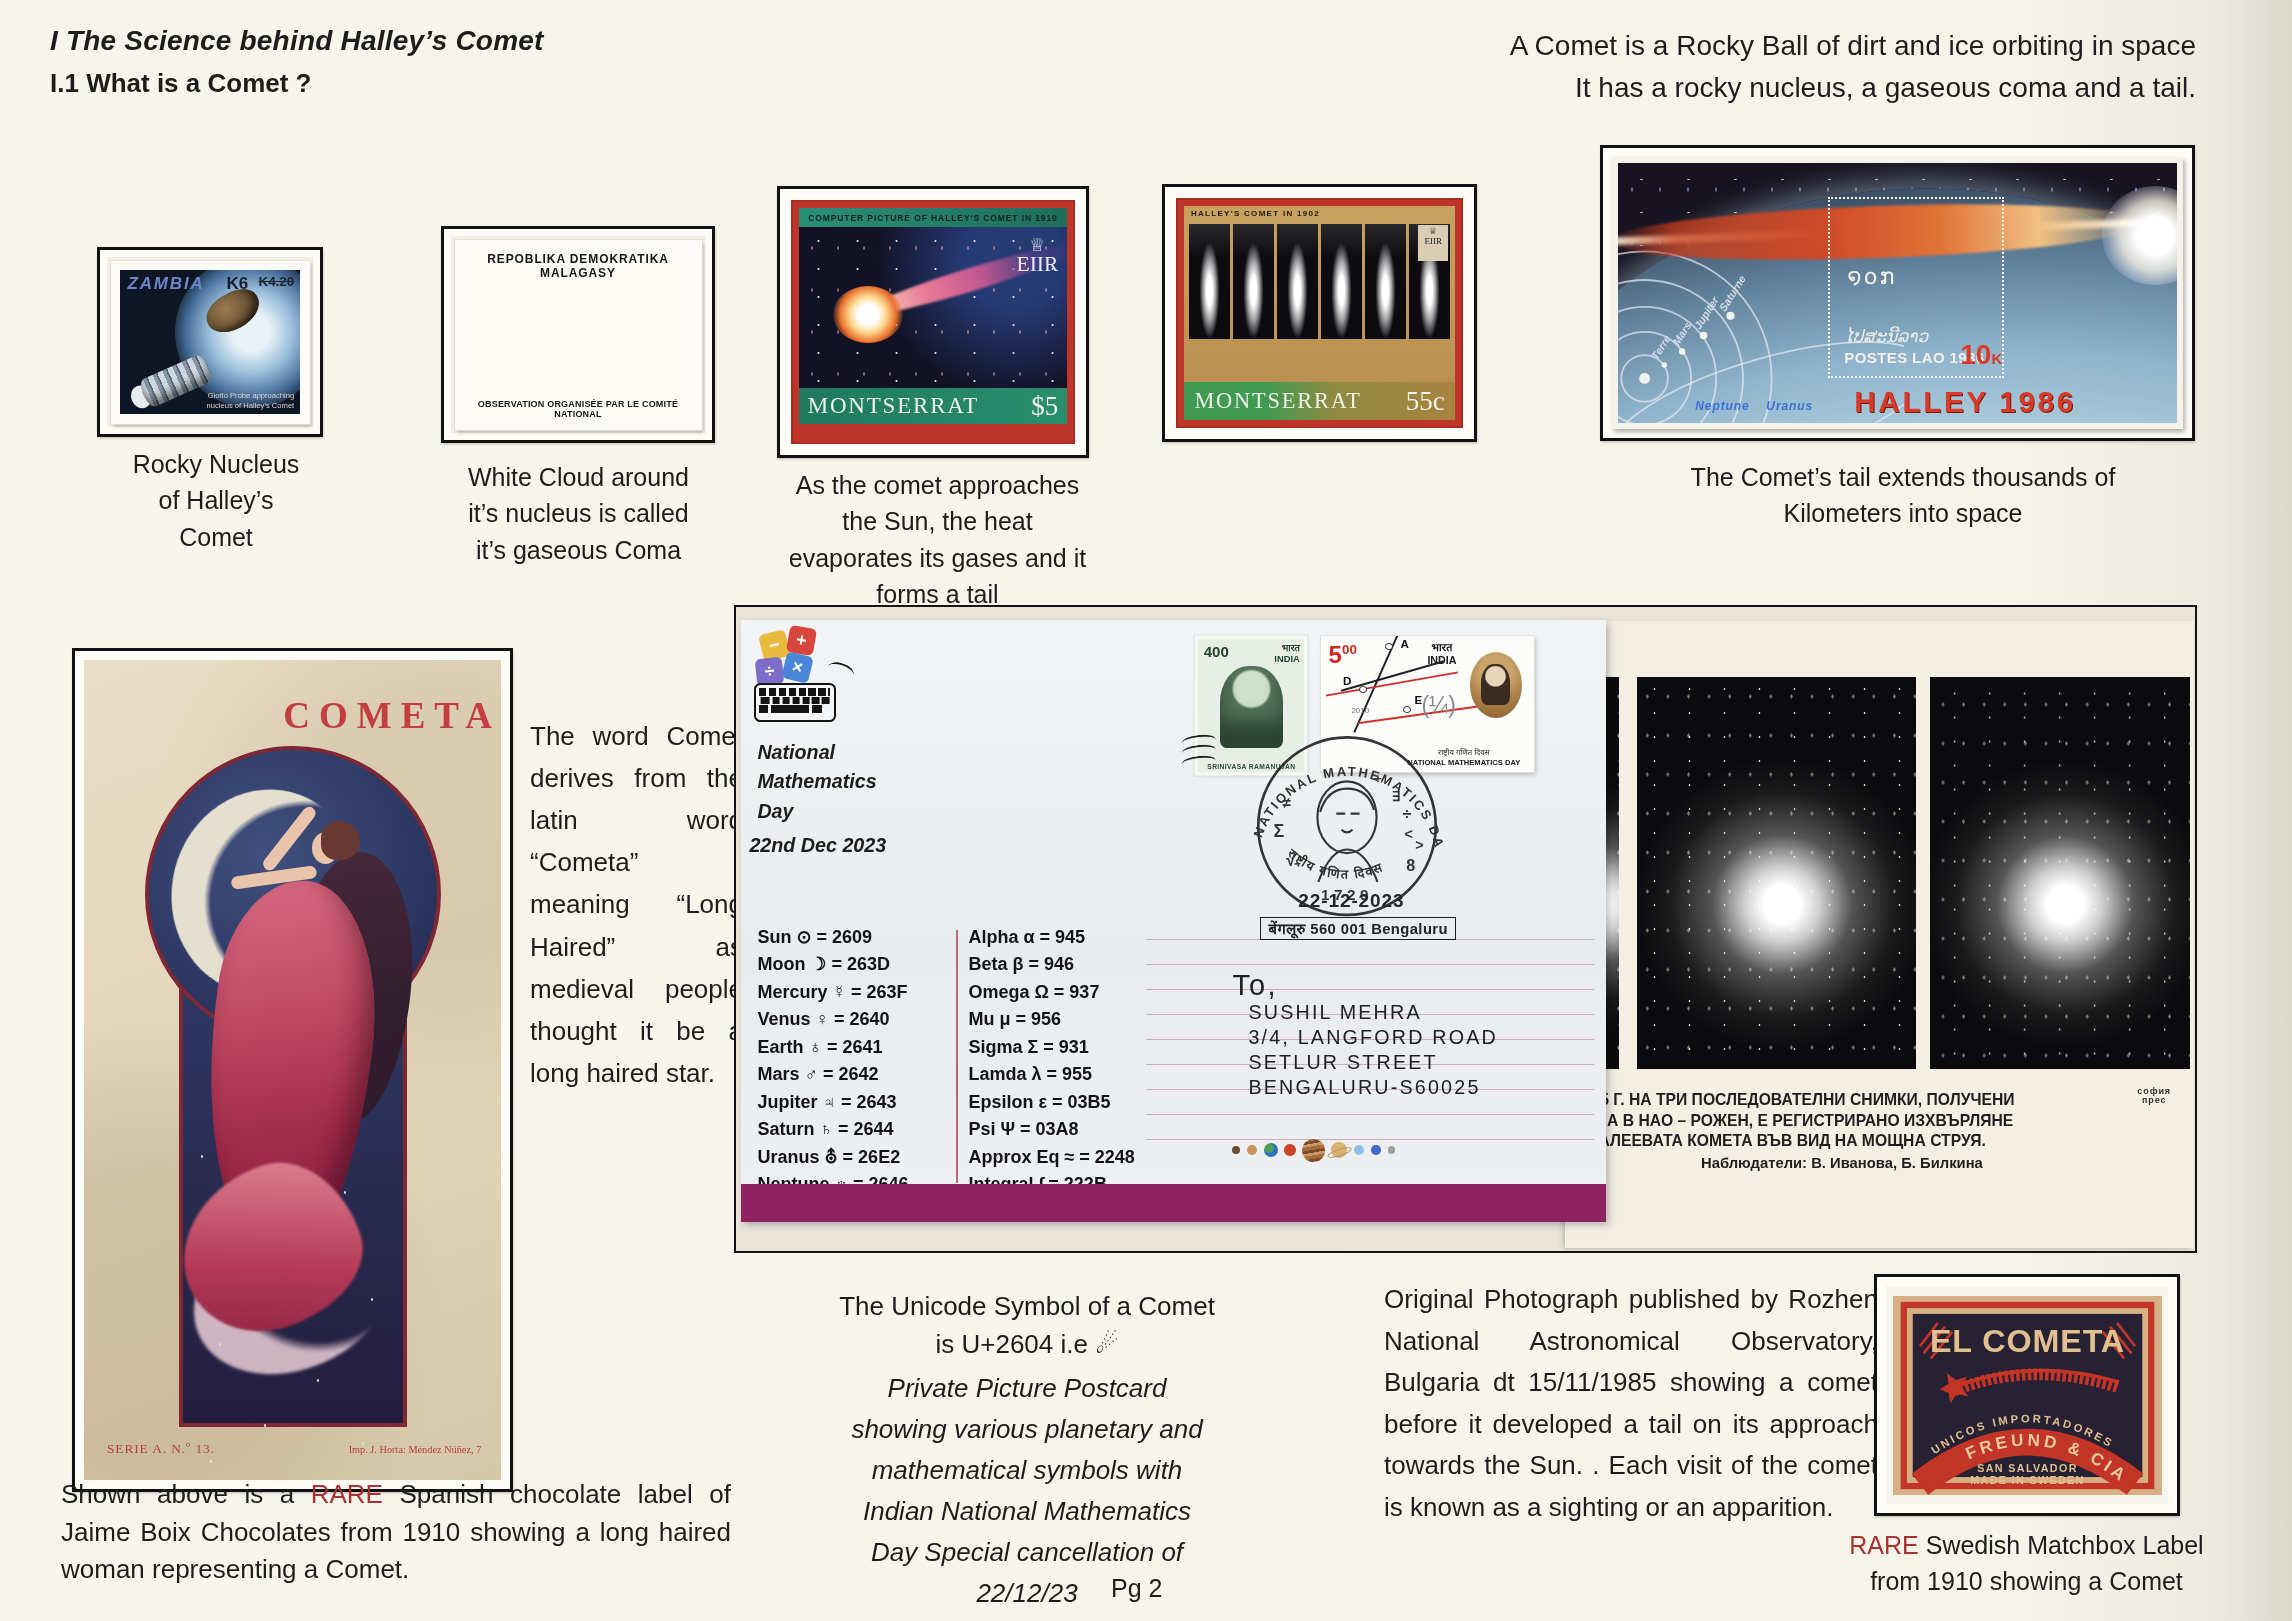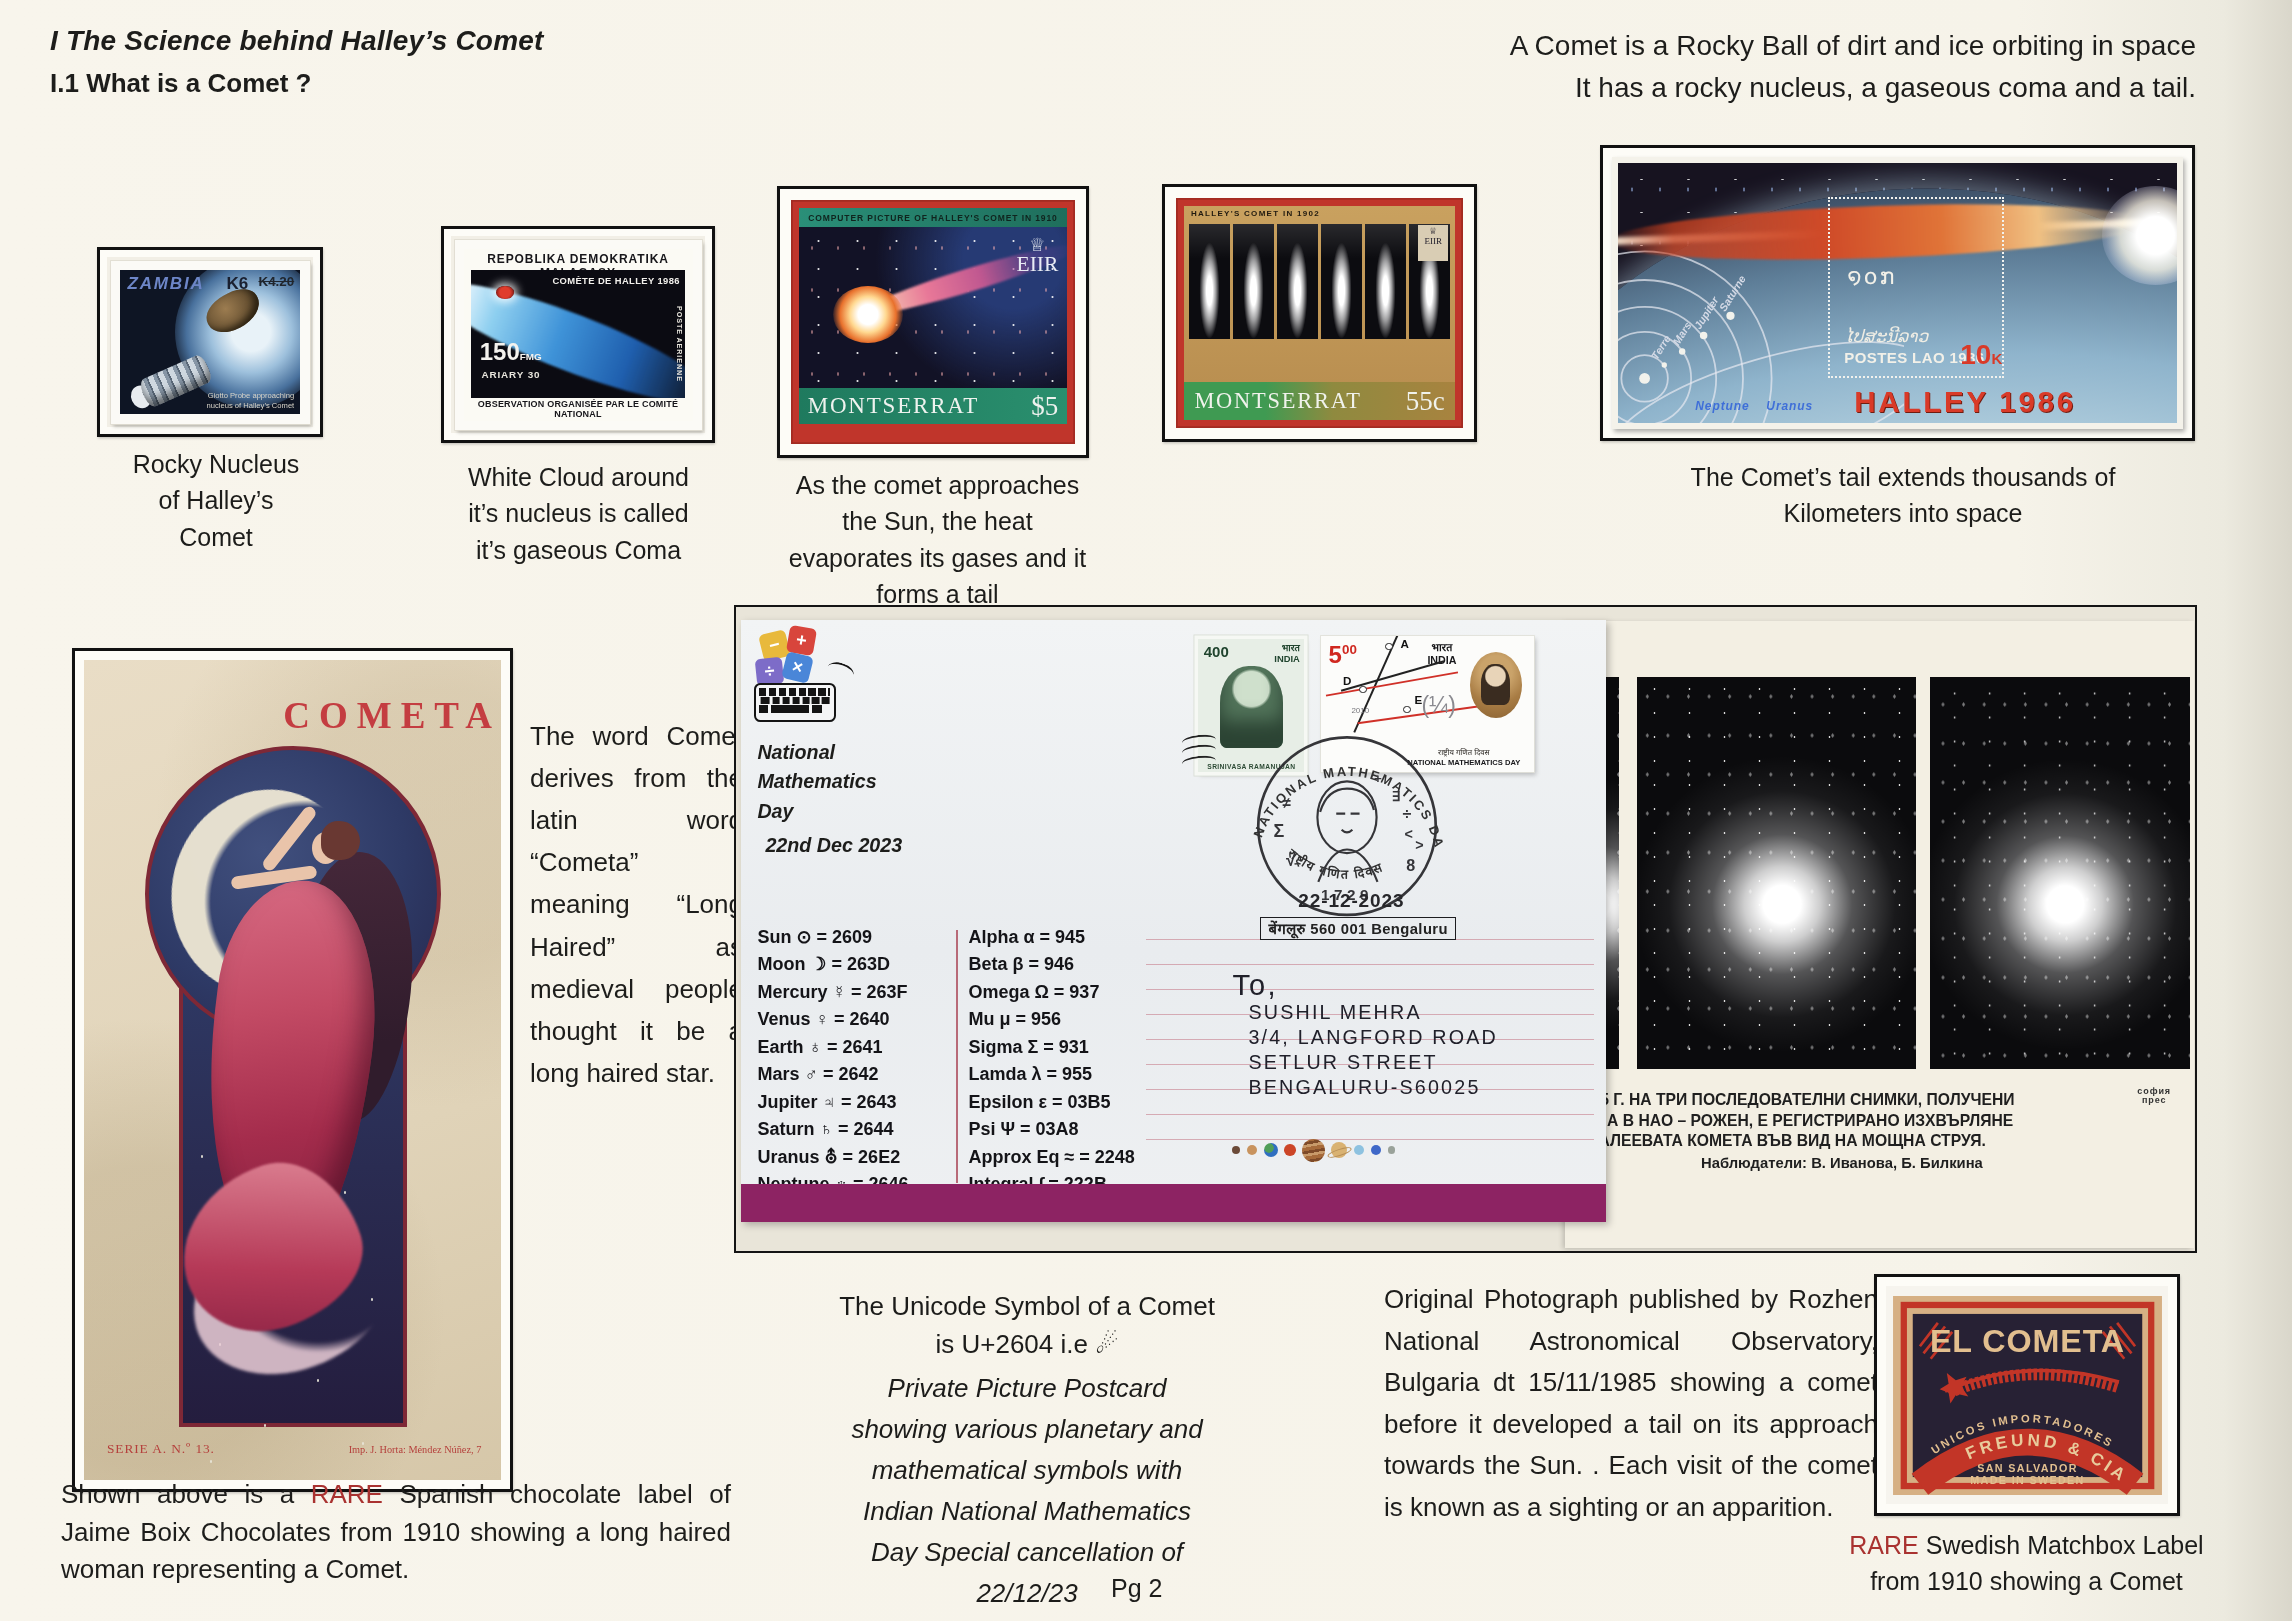--- a/index.html
+++ b/index.html
@@ -237,28 +237,20 @@
   </div>
   <div class="abs cap" style="left:106px;top:446px;width:220px">Rocky Nucleus
 of Halley’s
 Comet</div>
 
   <div class="frame" style="left:441px;top:226px;width:274px;height:217px">
     <div class="mat">
       <div class="perf" style="width:247px;height:190px">
         <div class="mal">
           <div class="mal-country">REPOBLIKA  DEMOKRATIKA  MALAGASY</div>
-          <div class="mal-img">
-            <div class="mal-comet"></div>
-            <div class="mal-nuc"></div>
-            <span class="mal-title">COMÈTE DE HALLEY 1986</span>
-            <span class="mal-150"><span style="font-size:24px">150</span><span>FMG</span></span>
-            <span class="mal-ar">ARIARY 30</span>
-            <span class="mal-air">POSTE AERIENNE</span>
-          </div>
           <div class="mal-foot">OBSERVATION ORGANISÉE PAR LE COMITÉ NATIONAL</div>
         </div>
       </div>
     </div>
   </div>
   <div class="abs cap" style="left:419px;top:459px;width:319px">White Cloud around
 it’s nucleus is called
 it’s gaseous Coma</div>
 
   <div class="frame" style="left:777px;top:186px;width:312px;height:272px">
@@ -415,21 +407,21 @@
       <div class="kb-cable" style="left:86px;top:43px"></div>
       <div class="kb">
         <div class="r"></div>
           <div class="r" style="background-position:3.6px 0"></div>
           <div class="r3"></div>
       </div>
 
       <div class="abs pc-it pre" style="left:16px;top:118px">National
 Mathematics
 Day</div>
-      <div class="abs pc-it" style="left:24px;top:211px">22nd Dec 2023</div>
+      <div class="abs pc-it" style="left:8px;top:211px">22nd Dec 2023</div>
       <div class="abs pc-list" style="left:16px;top:304px">Sun  ⊙ = 2609
 Moon ☽ =  263D
 Mercury ☿ = 263F
 Venus ♀ = 2640
 Earth ♁ = 2641
 Mars ♂ = 2642
 Jupiter ♃ = 2643
 Saturn ♄ = 2644
 Uranus ⛢ = 26E2
 Neptune ♆ = 2646

